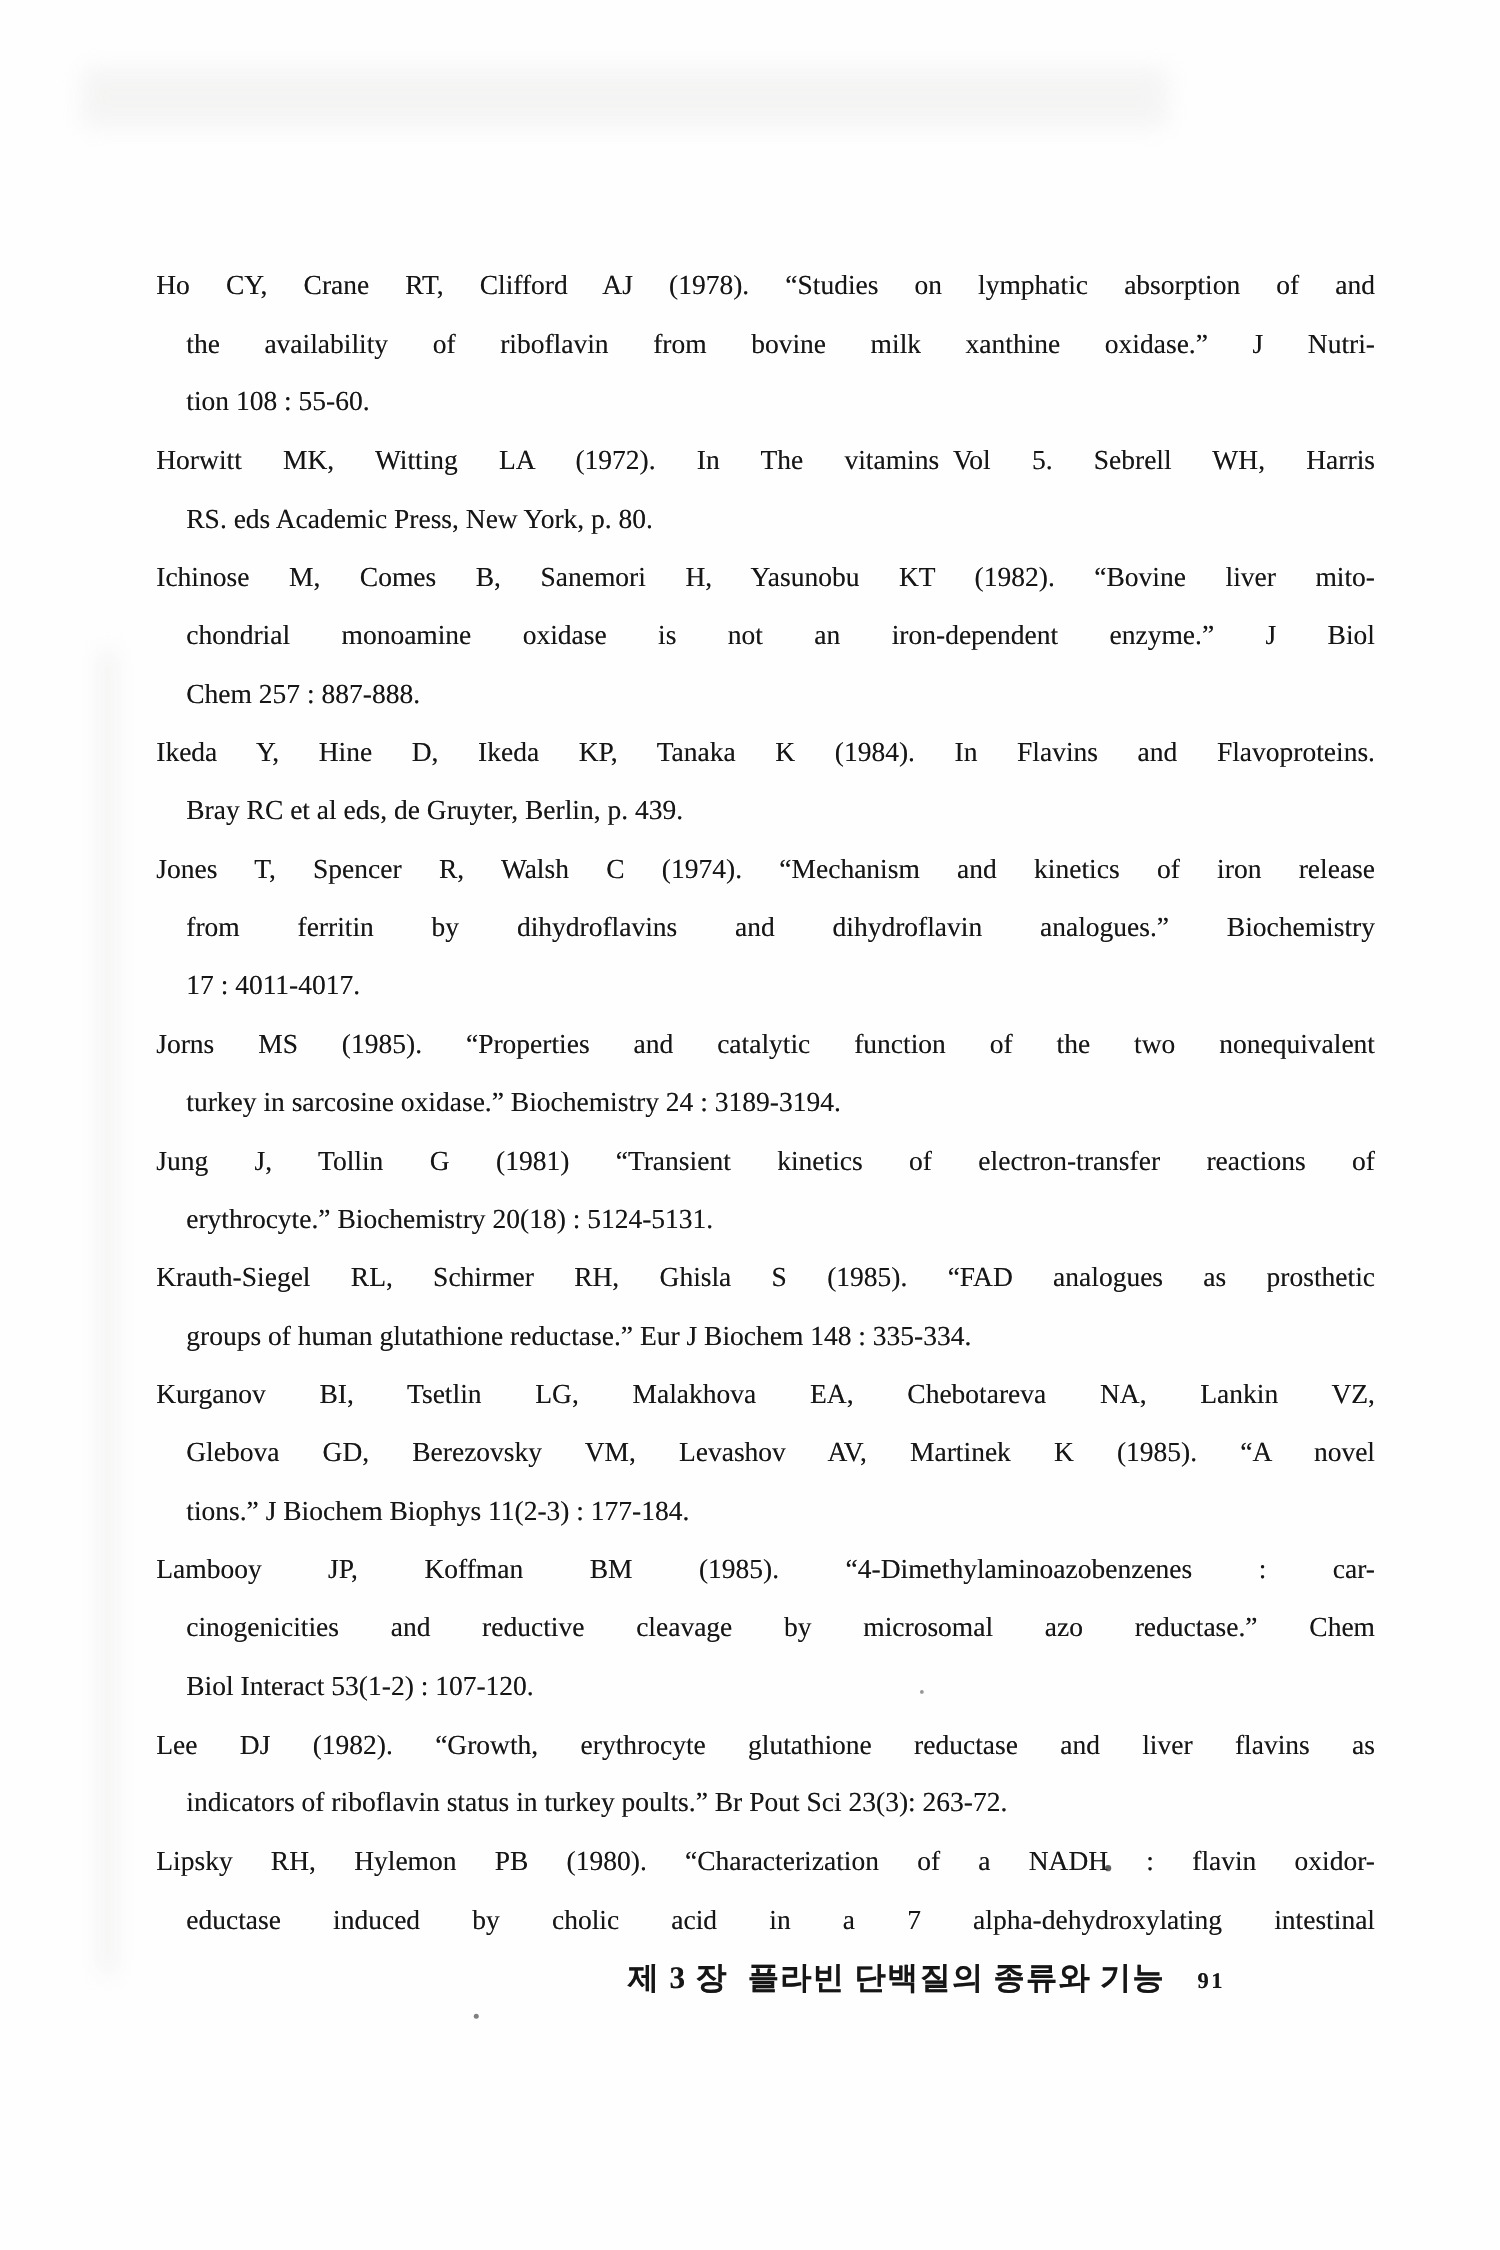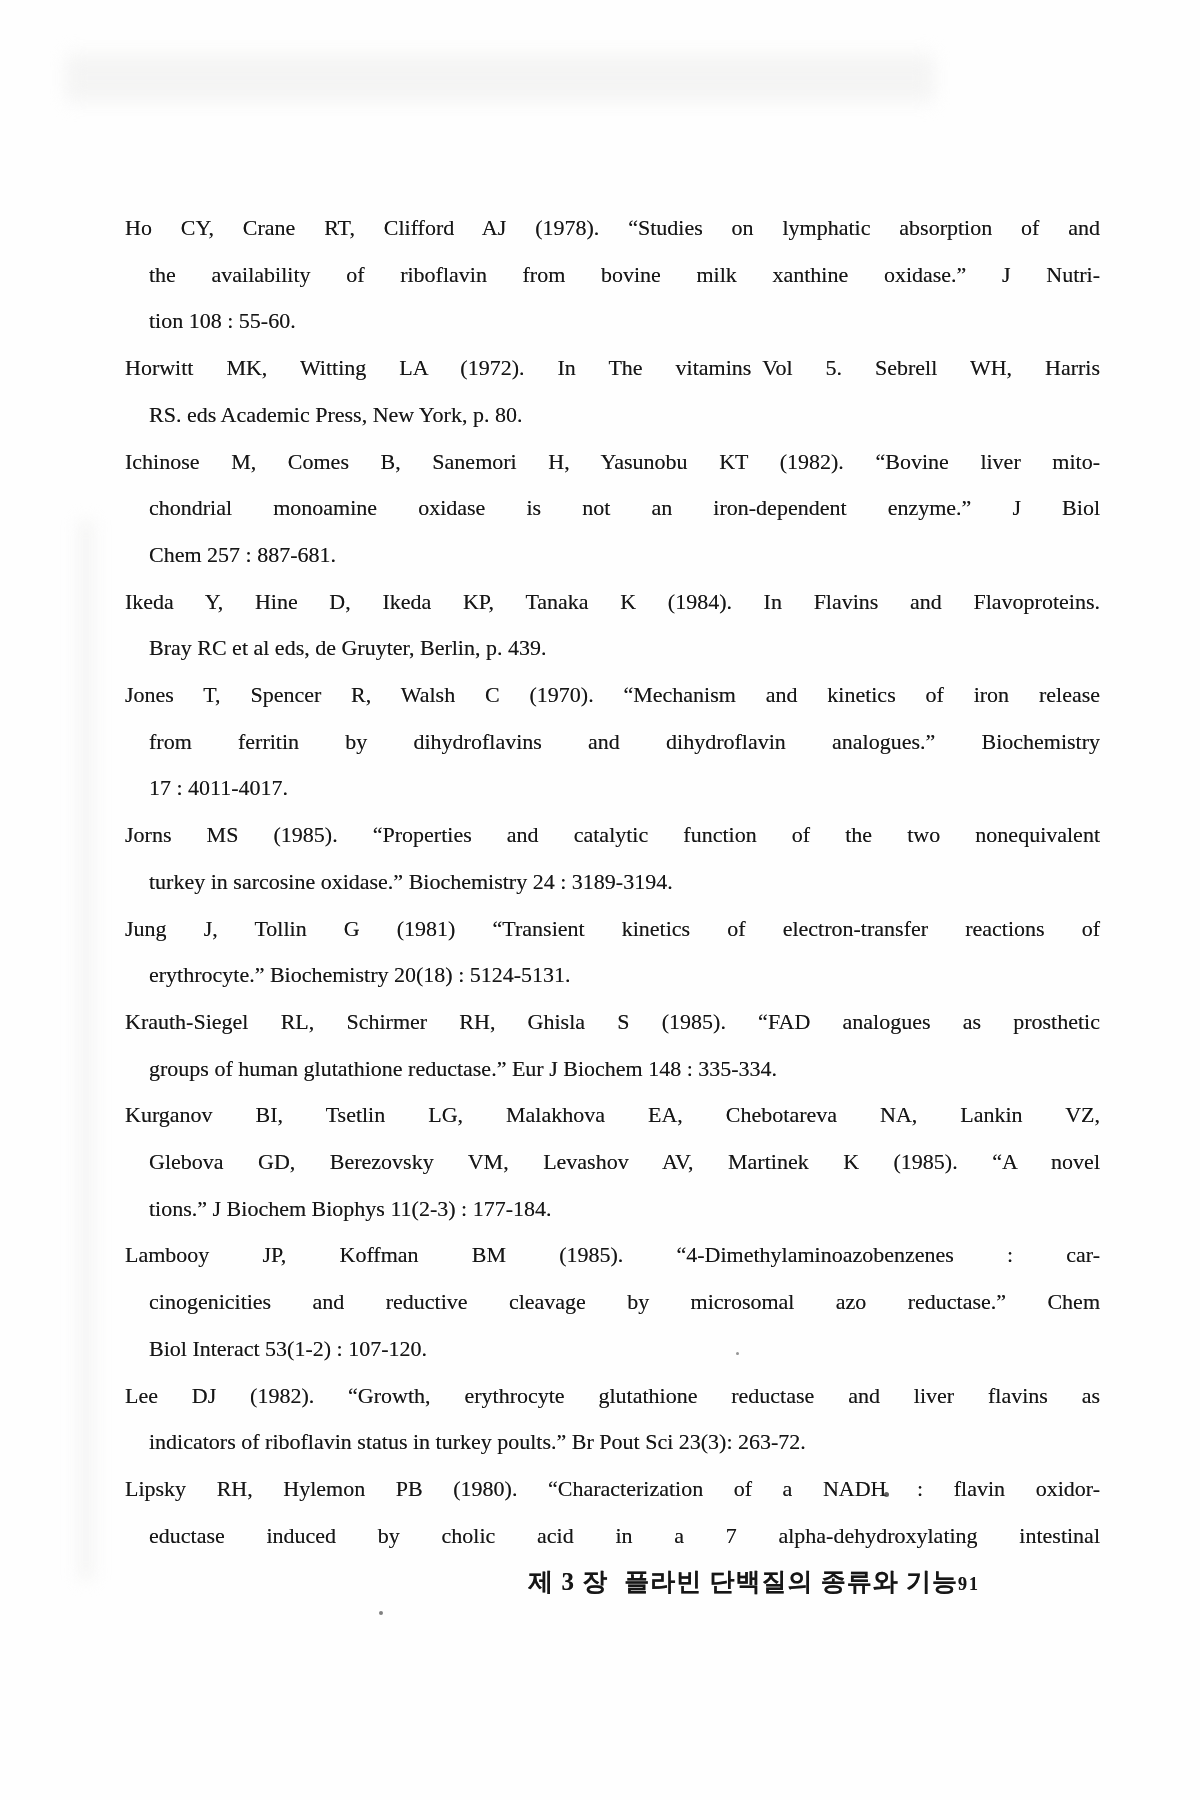--- a/index.html
+++ b/index.html
@@ -63,21 +63,21 @@
     right: 220px;
     display: flex;
     align-items: baseline;
     font-size: 25px;
     font-weight: 600;
     letter-spacing: 1px;
     text-shadow: 0 0 0.4px rgba(0,0,0,.5);
     white-space: nowrap;
   }
   .footer .chapter { margin-right: 16px; }
-  .footer .title   { }
+  .footer .title   { margin-right: 26px; }
   .footer .pageno  { font-size: 18px; font-weight: 600; letter-spacing: 2px; }
 </style>
 </head>
 <body>
 
 <div class="page">
 
   <div class="scan-band-top"></div>
   <div class="scan-smudge-left"></div>
   <div class="speck a"></div>
@@ -85,24 +85,24 @@
   <div class="speck c"></div>
 
   <div class="refs">
       <div class="ref-line first just"><span>Ho CY, Crane RT, Clifford AJ (1978). “Studies on lymphatic absorption of and</span></div>
       <div class="ref-line just"><span>the availability of riboflavin from bovine milk xanthine oxidase.” </span><span class="it">J Nutri-</span></div>
       <div class="ref-line"><span class="it">tion</span><span> 108 : 55-60.</span></div>
       <div class="ref-line first just"><span>Horwitt MK, Witting LA (1972). In </span><span class="it">The vitamins</span><span> Vol 5. Sebrell WH, Harris</span></div>
       <div class="ref-line"><span>RS. eds Academic Press, New York, p. 80.</span></div>
       <div class="ref-line first just"><span>Ichinose M, Comes B, Sanemori H, Yasunobu KT (1982). “Bovine liver mito-</span></div>
       <div class="ref-line just"><span>chondrial monoamine oxidase is not an iron-dependent enzyme.” </span><span class="it">J Biol</span></div>
-      <div class="ref-line"><span class="it">Chem</span><span> 257 : 887-681.</span></div>
+      <div class="ref-line"><span class="it">Chem</span><span> 257 : 887-888.</span></div>
       <div class="ref-line first just"><span>Ikeda Y, Hine D, Ikeda KP, Tanaka K (1984). In </span><span class="it">Flavins and Flavoproteins.</span></div>
       <div class="ref-line"><span>Bray RC et al eds, de Gruyter, Berlin, p. 439.</span></div>
-      <div class="ref-line first just"><span>Jones T, Spencer R, Walsh C (1970). “Mechanism and kinetics of iron release</span></div>
+      <div class="ref-line first just"><span>Jones T, Spencer R, Walsh C (1974). “Mechanism and kinetics of iron release</span></div>
       <div class="ref-line just"><span>from ferritin by dihydroflavins and dihydroflavin analogues.” </span><span class="it">Biochemistry</span></div>
       <div class="ref-line"><span>17 : 4011-4017.</span></div>
       <div class="ref-line first just"><span>Jorns MS (1985). “Properties and catalytic function of the two nonequivalent</span></div>
       <div class="ref-line"><span>turkey in sarcosine oxidase.” </span><span class="it">Biochemistry</span><span> 24 : 3189-3194.</span></div>
       <div class="ref-line first just"><span>Jung J, Tollin G (1981) “Transient kinetics of electron-transfer reactions of</span></div>
       <div class="ref-line"><span>erythrocyte.” </span><span class="it">Biochemistry</span><span> 20(18) : 5124-5131.</span></div>
       <div class="ref-line first just"><span>Krauth-Siegel RL, Schirmer RH, Ghisla S (1985). “FAD analogues as prosthetic</span></div>
       <div class="ref-line"><span>groups of human glutathione reductase.” </span><span class="it">Eur J Biochem</span><span> 148 : 335-334.</span></div>
       <div class="ref-line first just"><span>Kurganov BI, Tsetlin LG, Malakhova EA, Chebotareva NA, Lankin VZ,</span></div>
       <div class="ref-line just"><span>Glebova GD, Berezovsky VM, Levashov AV, Martinek K (1985). “A novel</span></div>

